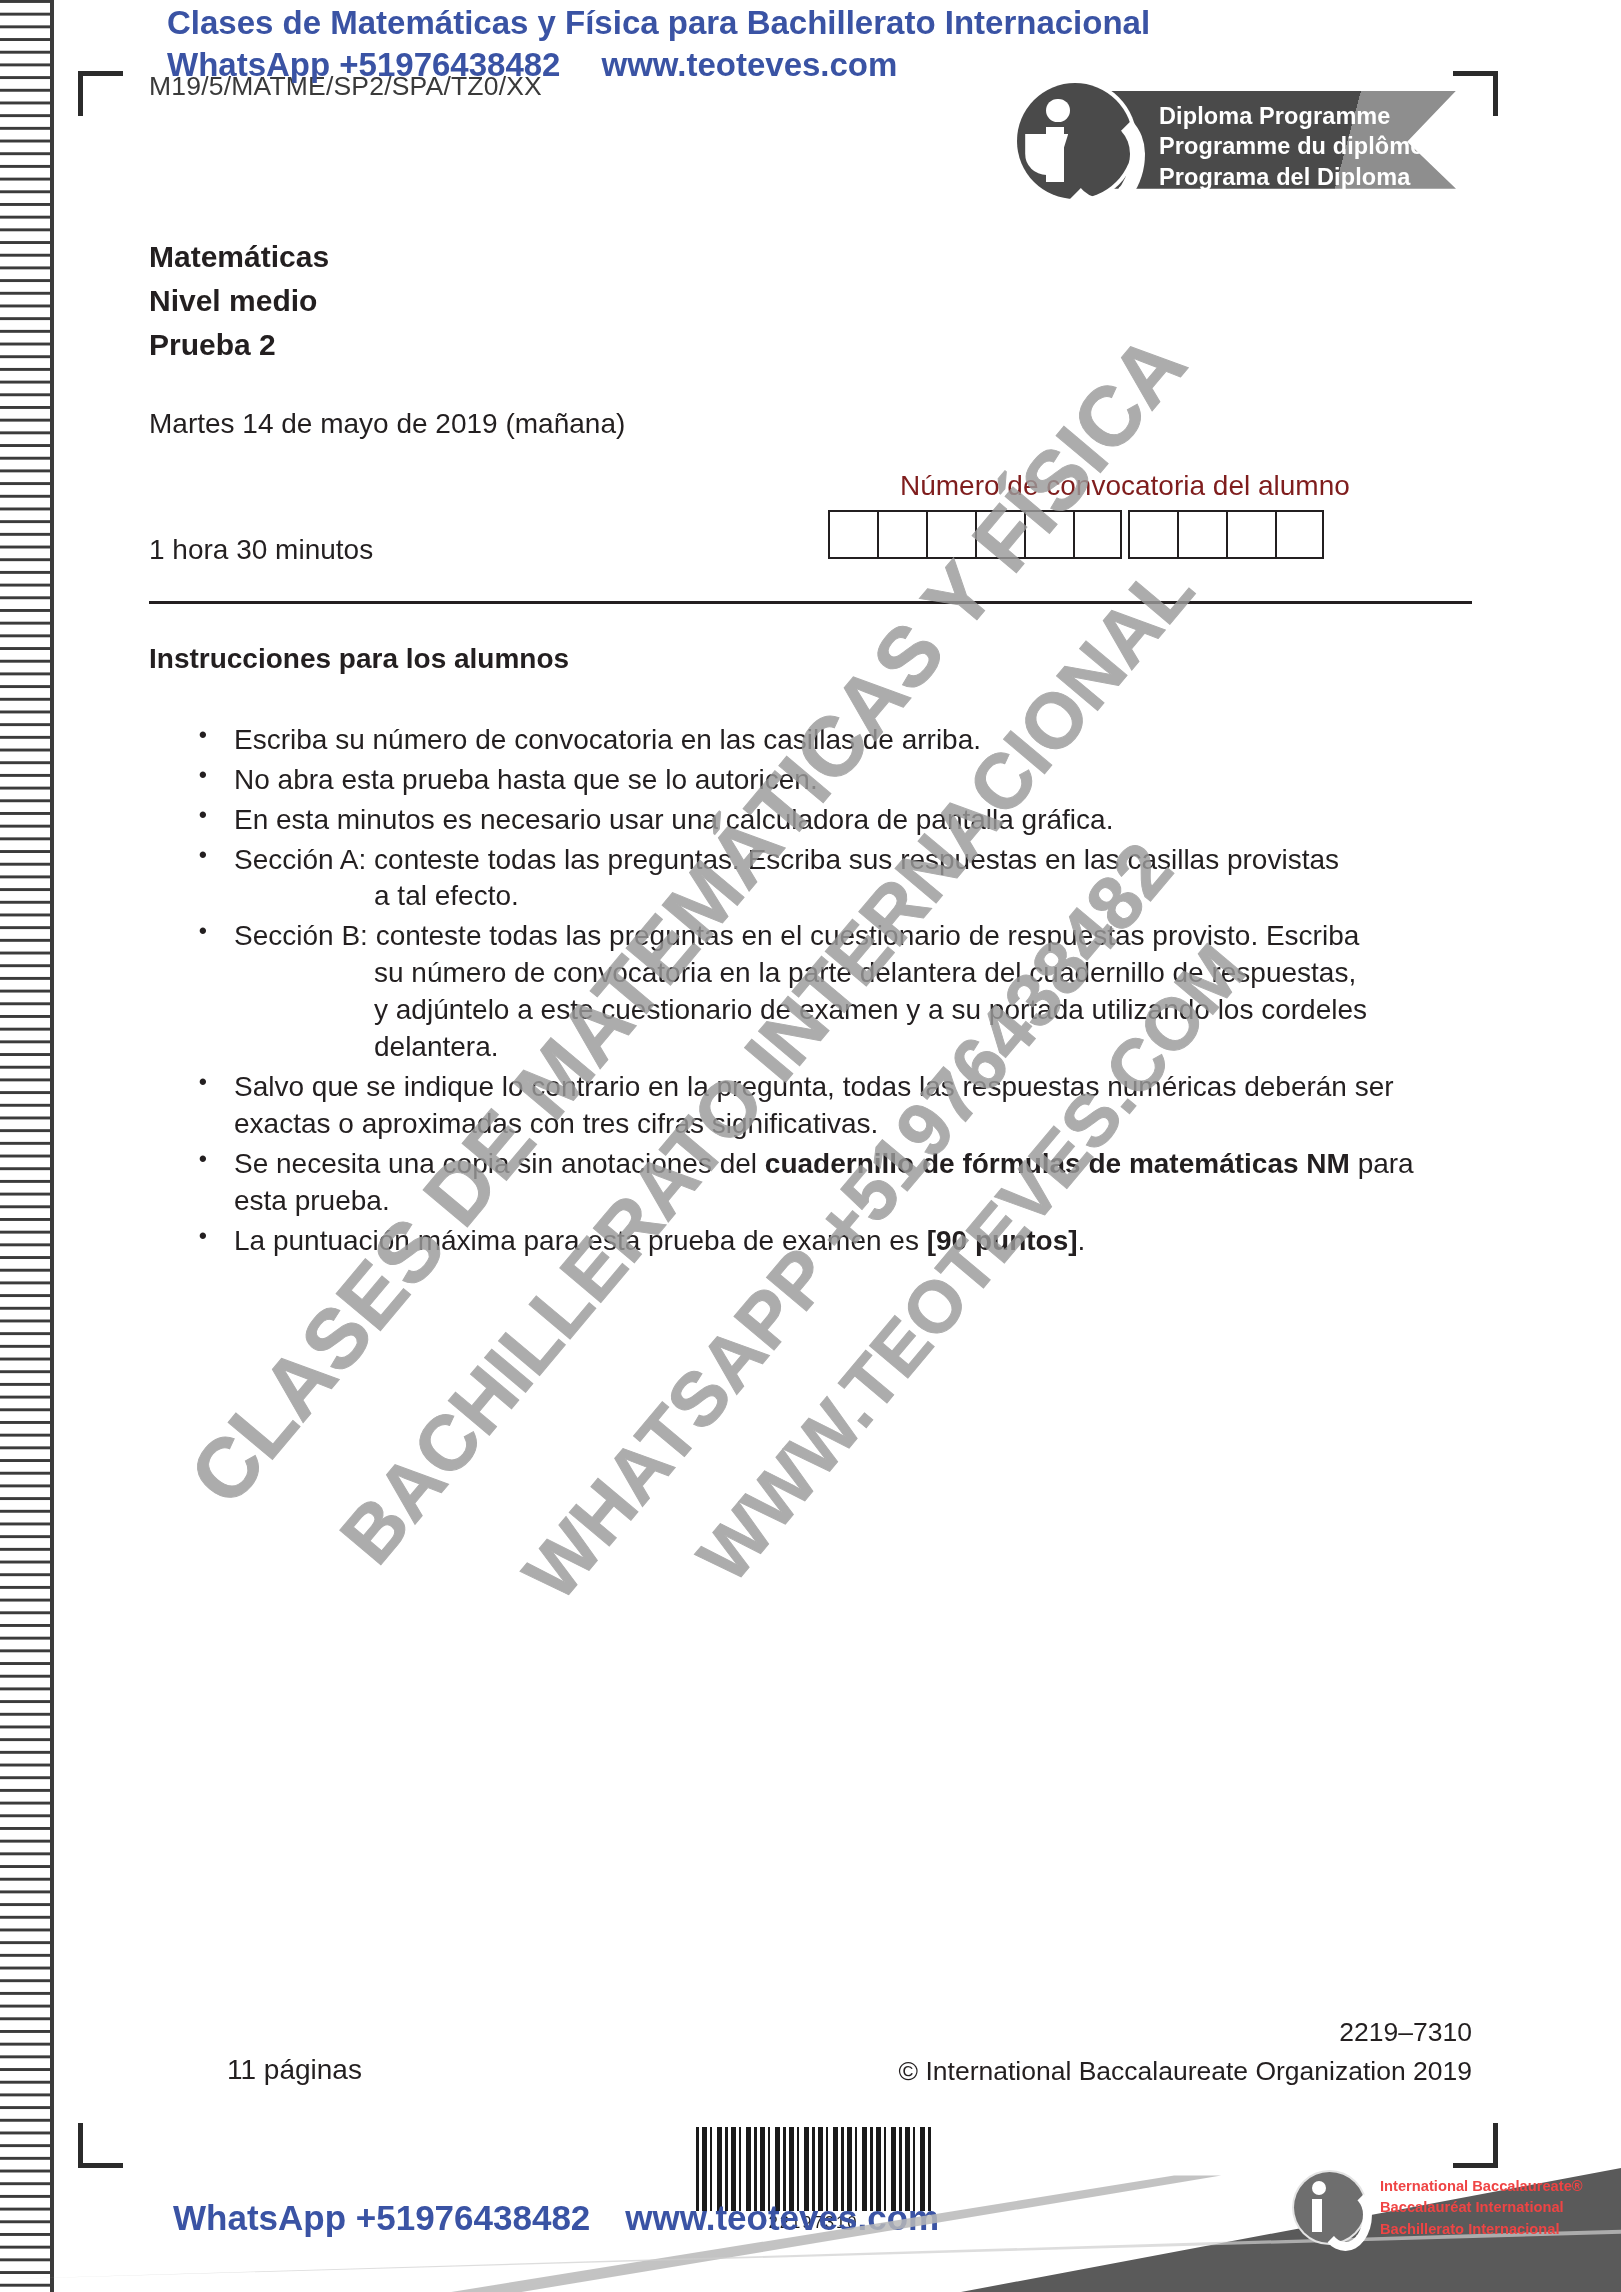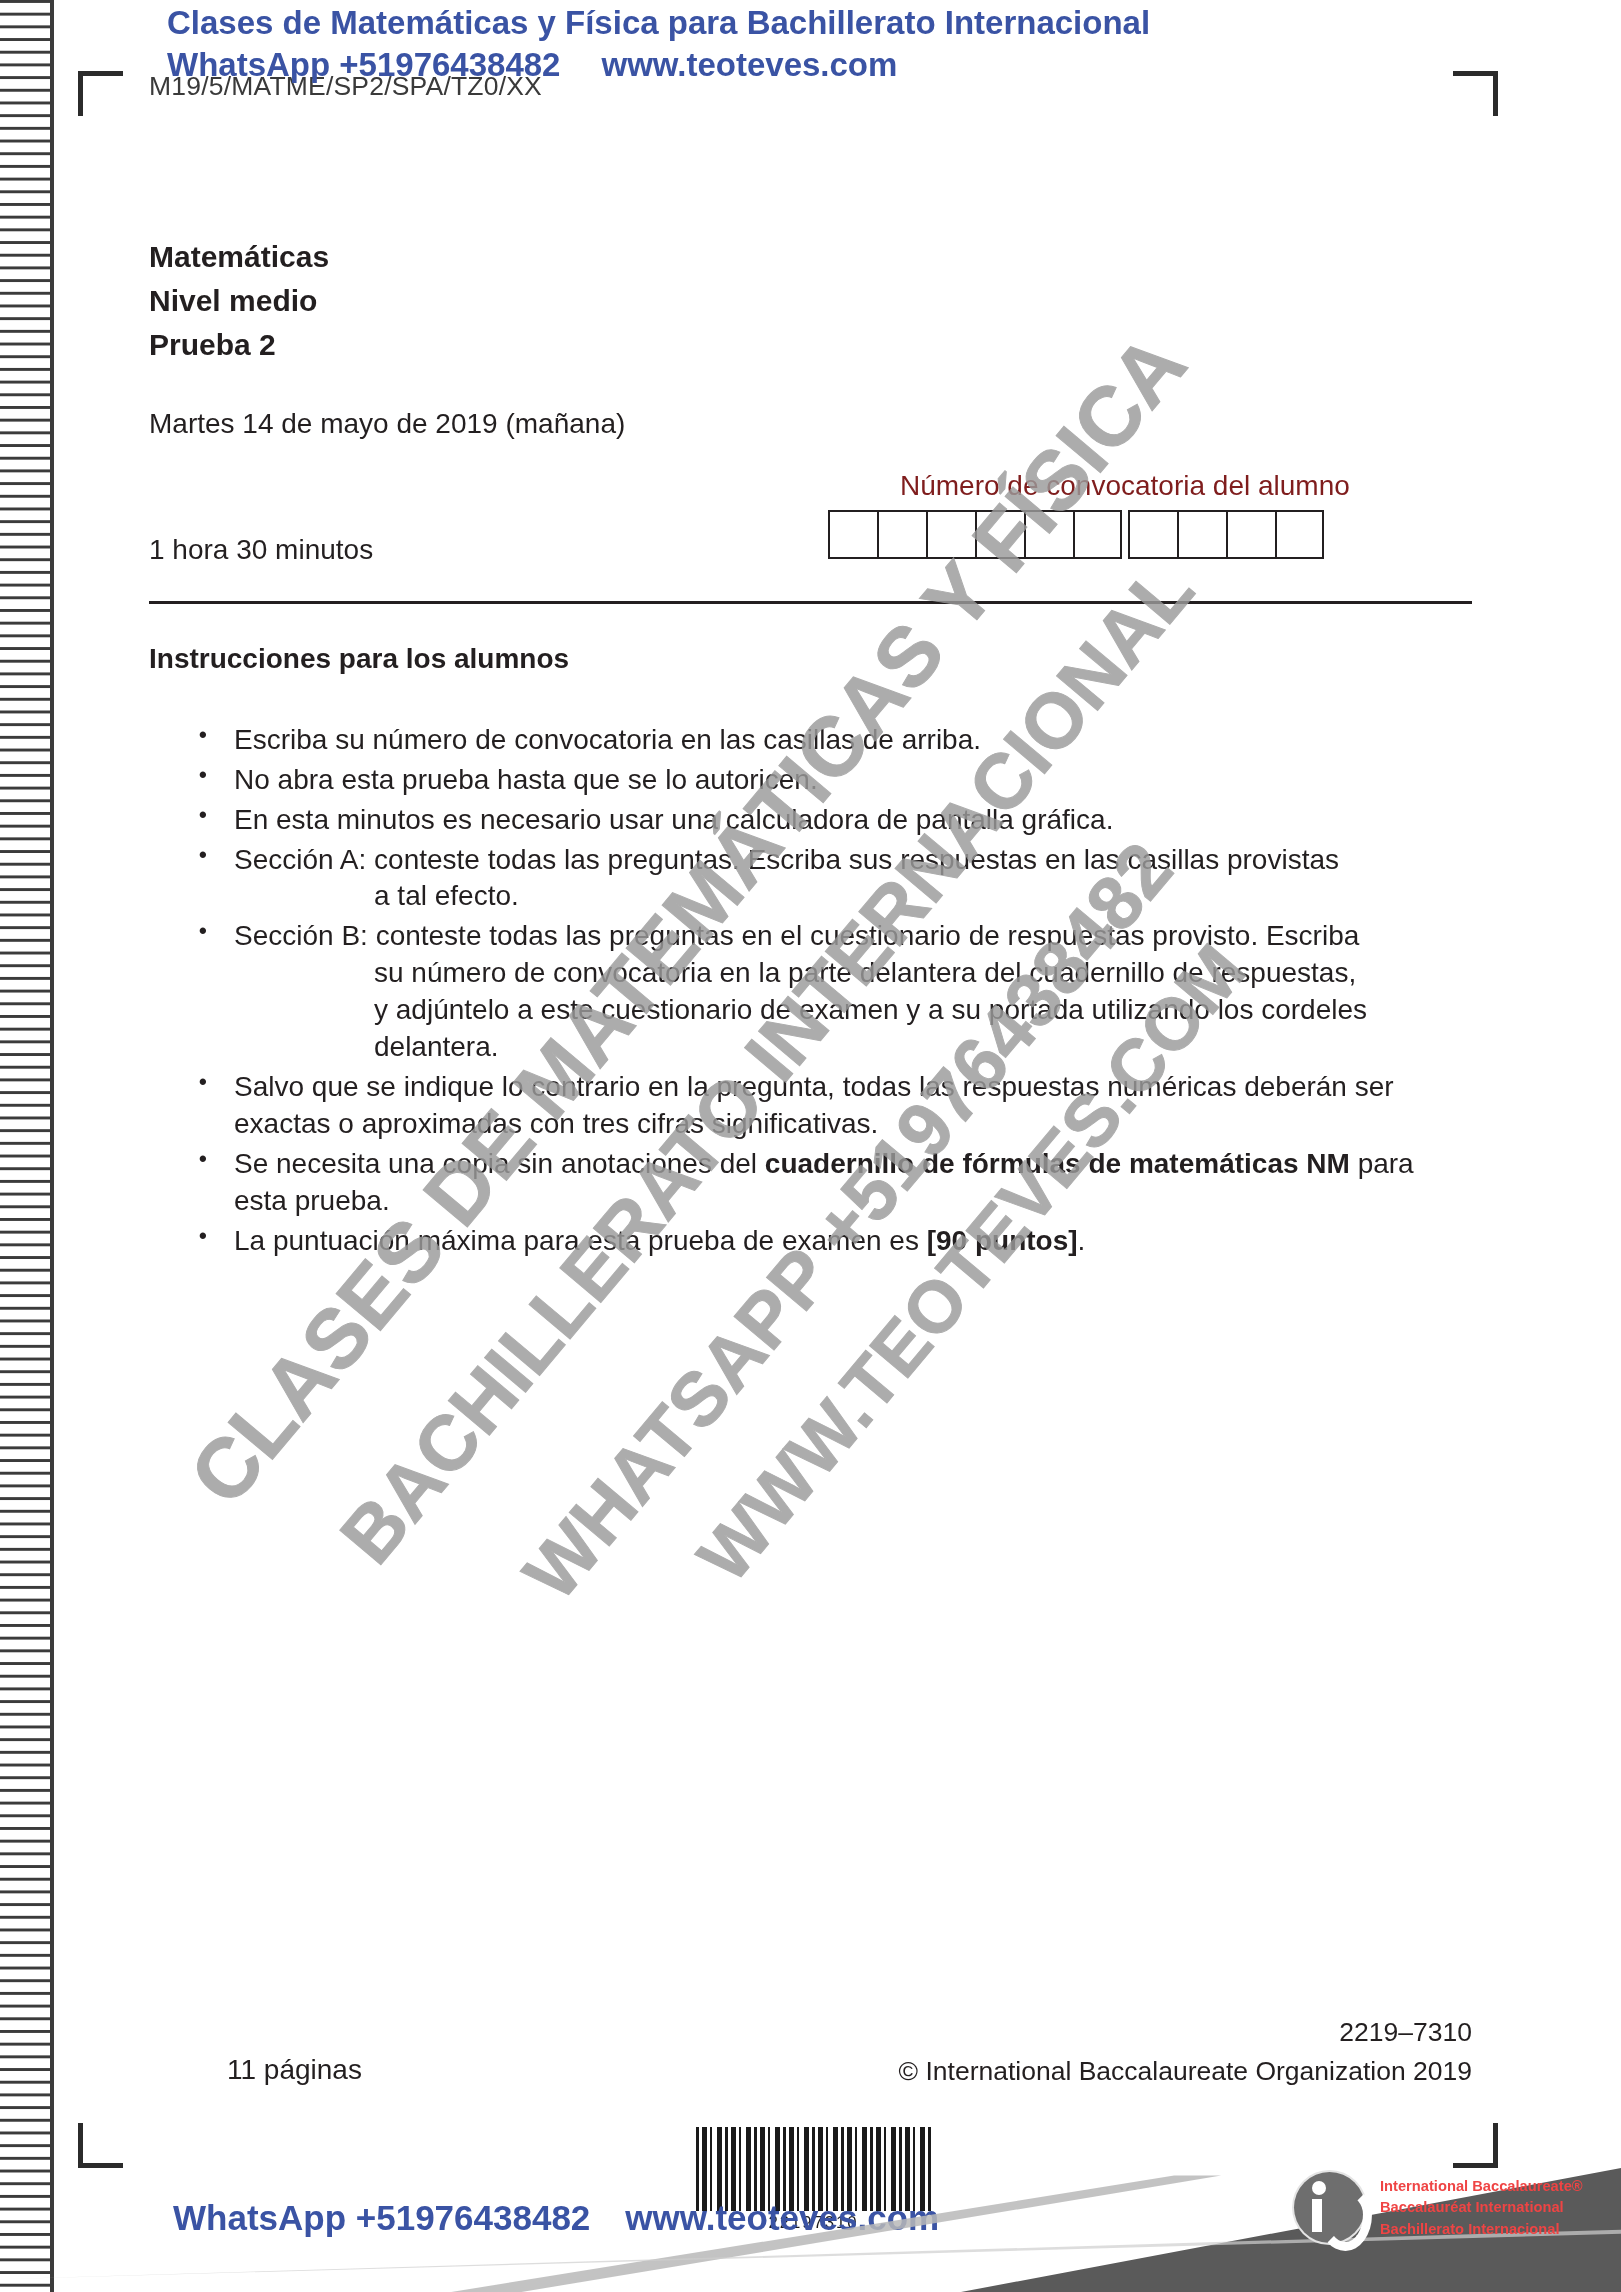--- a/index.html
+++ b/index.html
@@ -267,20 +267,34 @@
       <i class="h"></i>
       <i class="v"></i>
     </div>
   <div class="mark br">
       <i class="h"></i>
       <i class="v"></i>
     </div>
 
   <div class="exam-code">M19/5/MATME/SP2/SPA/TZ0/XX</div>
 
+  <div class="ib-banner">
+    <div class="ribbon"></div>
+    <div class="disc">
+      <div class="cut"></div>
+      <div class="dot"></div>
+      <div class="stem"></div>
+      <div class="bowl"></div>
+    </div>
+    <div class="lines">
+      <div>Diploma Programme</div>
+      <div>Programme du diplôme</div>
+      <div>Programa del Diploma</div>
+    </div>
+  </div>
 
   <div class="title-block">
     <div>Matemáticas</div>
     <div>Nivel medio</div>
     <div>Prueba 2</div>
   </div>
 
   <div class="date-line">Martes 14 de mayo de 2019 (mañana)</div>
   <div class="dur-line">1 hora 30 minutos</div>
 

